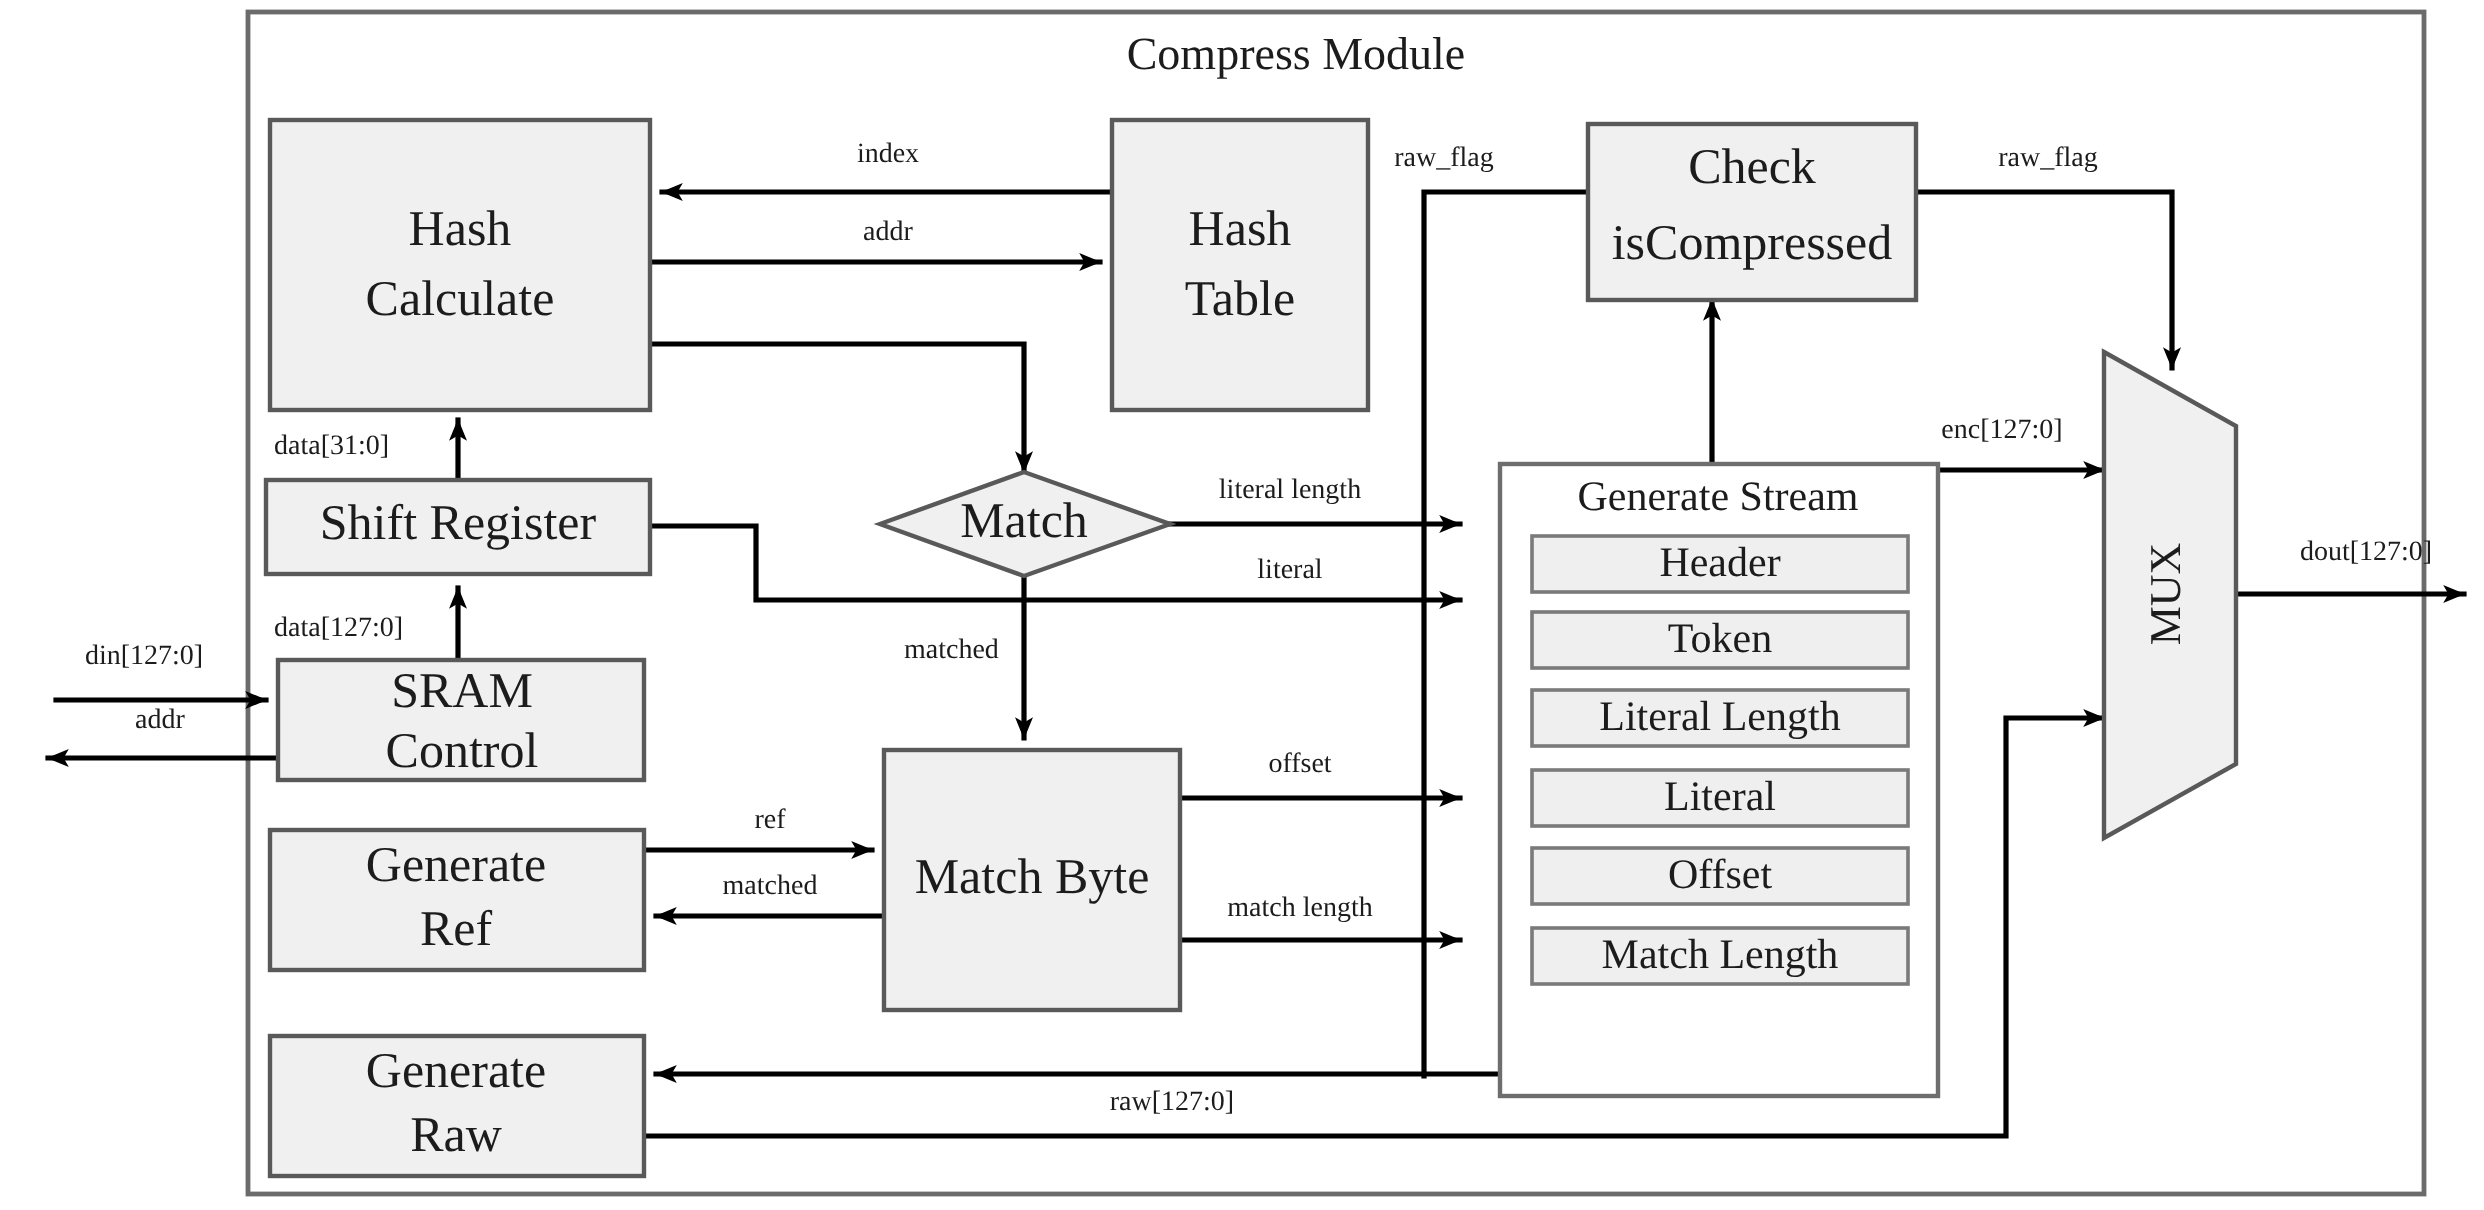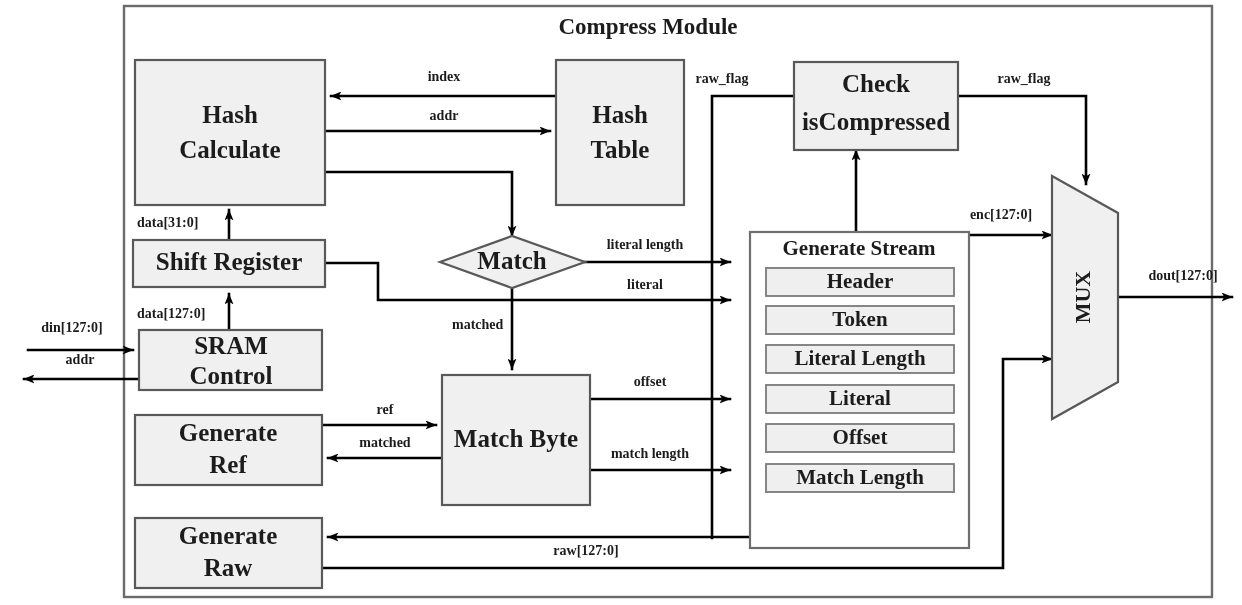--- a/index.html
+++ b/index.html
@@ -10,21 +10,20 @@
   body {
     width: 1242px;
     height: 605px;
     font-family: "Liberation Serif", "DejaVu Serif", serif;
     overflow: hidden;
   }
   #diagram-root {
     position: relative;
     width: 1076px;
     height: 605px;
-    font-weight: bold;
   }
   svg.diagram {
     display: block;
     width: 1242px;
     height: 605px;
   }
   .blk-fill {
     fill: #f0f0f0;
     stroke: #595959;
     stroke-width: 2.2;

